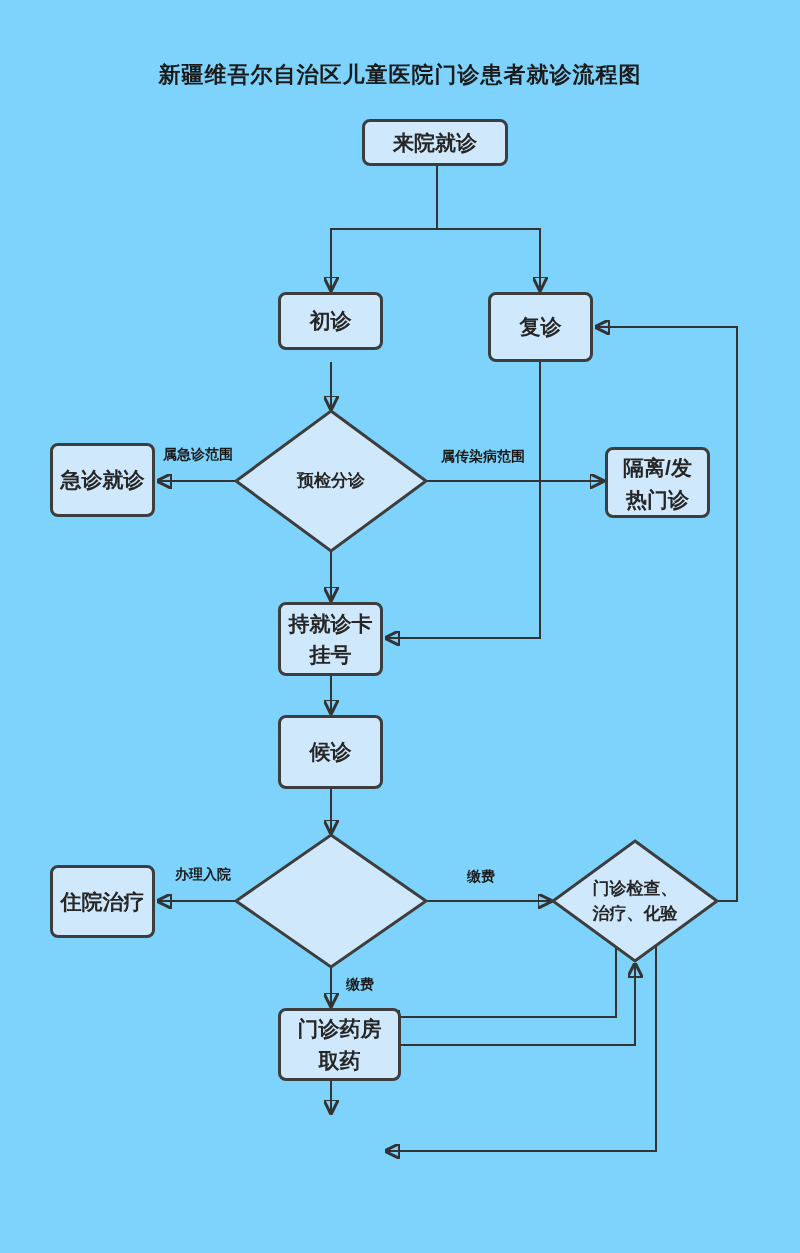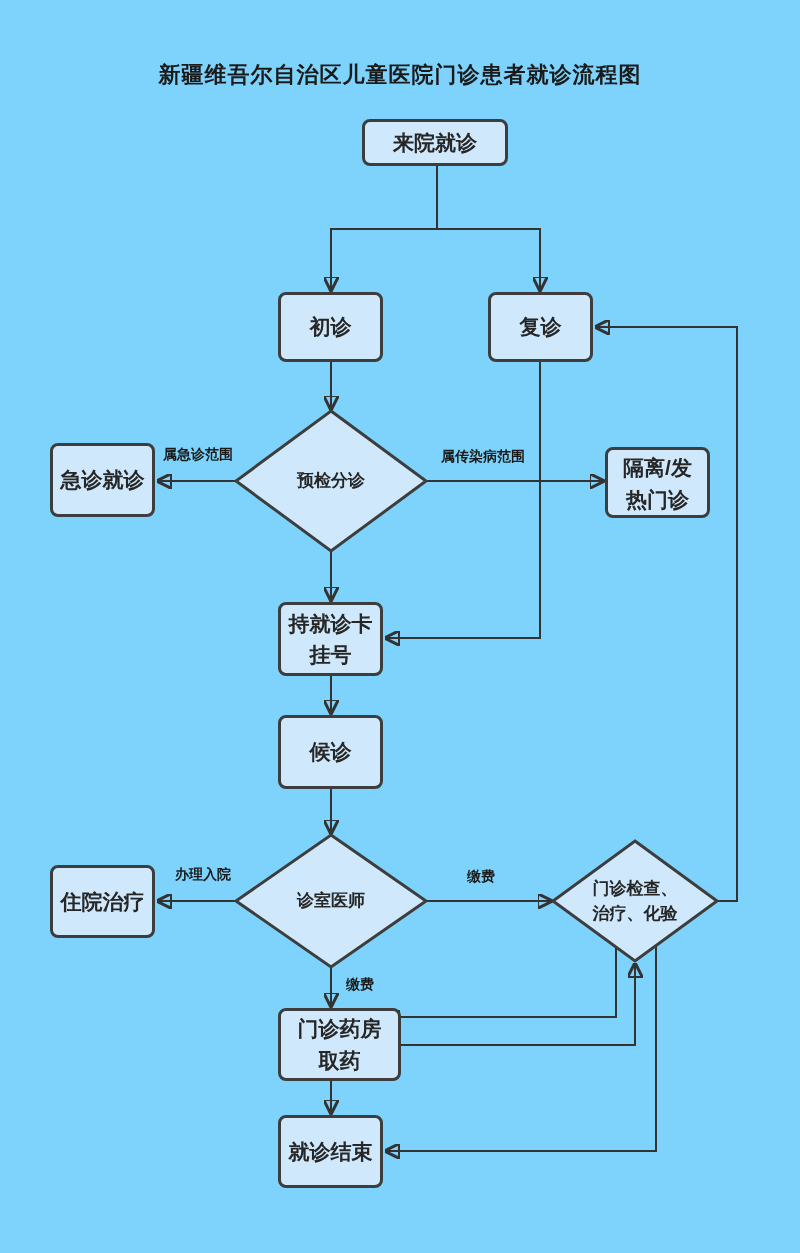--- a/index.html
+++ b/index.html
@@ -63,21 +63,21 @@
 
     <polygon class="diamond" points="331,411 426,481 331,551 236,481"></polygon>
     <polygon class="diamond" points="331,835 426,901 331,967 236,901"></polygon>
     <polygon class="diamond" points="635,841 717,901 635,961 553,901"></polygon>
   </svg>
 
   <div class="node" style="left:362px;top:119px;width:146px;height:47px;">
     <span>来院就诊</span>
   </div>
 
-  <div class="node" style="left:278px;top:292px;width:105px;height:70px;">
+  <div class="node" style="left:278px;top:292px;width:105px;height:58px;">
     <span>初诊</span>
   </div>
 
   <div class="node" style="left:488px;top:292px;width:105px;height:70px;">
     <span>复诊</span>
   </div>
 
   <div class="node" style="left:50px;top:443px;width:105px;height:74px;">
     <span>急诊就诊</span>
   </div>
@@ -98,26 +98,22 @@
 
   <div class="node" style="left:50px;top:865px;width:105px;height:73px;">
     <span>住院治疗</span>
   </div>
 
   <div class="node" style="left:278px;top:1008px;width:123px;height:73px;">
     <span>门诊药房
 取药</span>
   </div>
 
-  <div class="node" style="left:278px;top:1115px;width:105px;height:73px;">
-    <span>就诊结束</span>
-  </div>
 
   <div class="dlabel" style="left:246px;top:461px;width:170px;height:40px;">预检分诊</div>
-  <div class="dlabel" style="left:246px;top:881px;width:170px;height:40px;">诊室医师</div>
   <div class="dlabel" style="left:555px;top:875px;width:160px;height:52px;">门诊检查、
 治疗、化验</div>
 
   <span class="elabel" style="left:163px;top:446px;">属急诊范围</span>
   <span class="elabel" style="left:441px;top:448px;">属传染病范围</span>
   <span class="elabel" style="left:175px;top:866px;">办理入院</span>
   <span class="elabel" style="left:467px;top:868px;">缴费</span>
   <span class="elabel" style="left:346px;top:976px;">缴费</span>
 
 </div>

